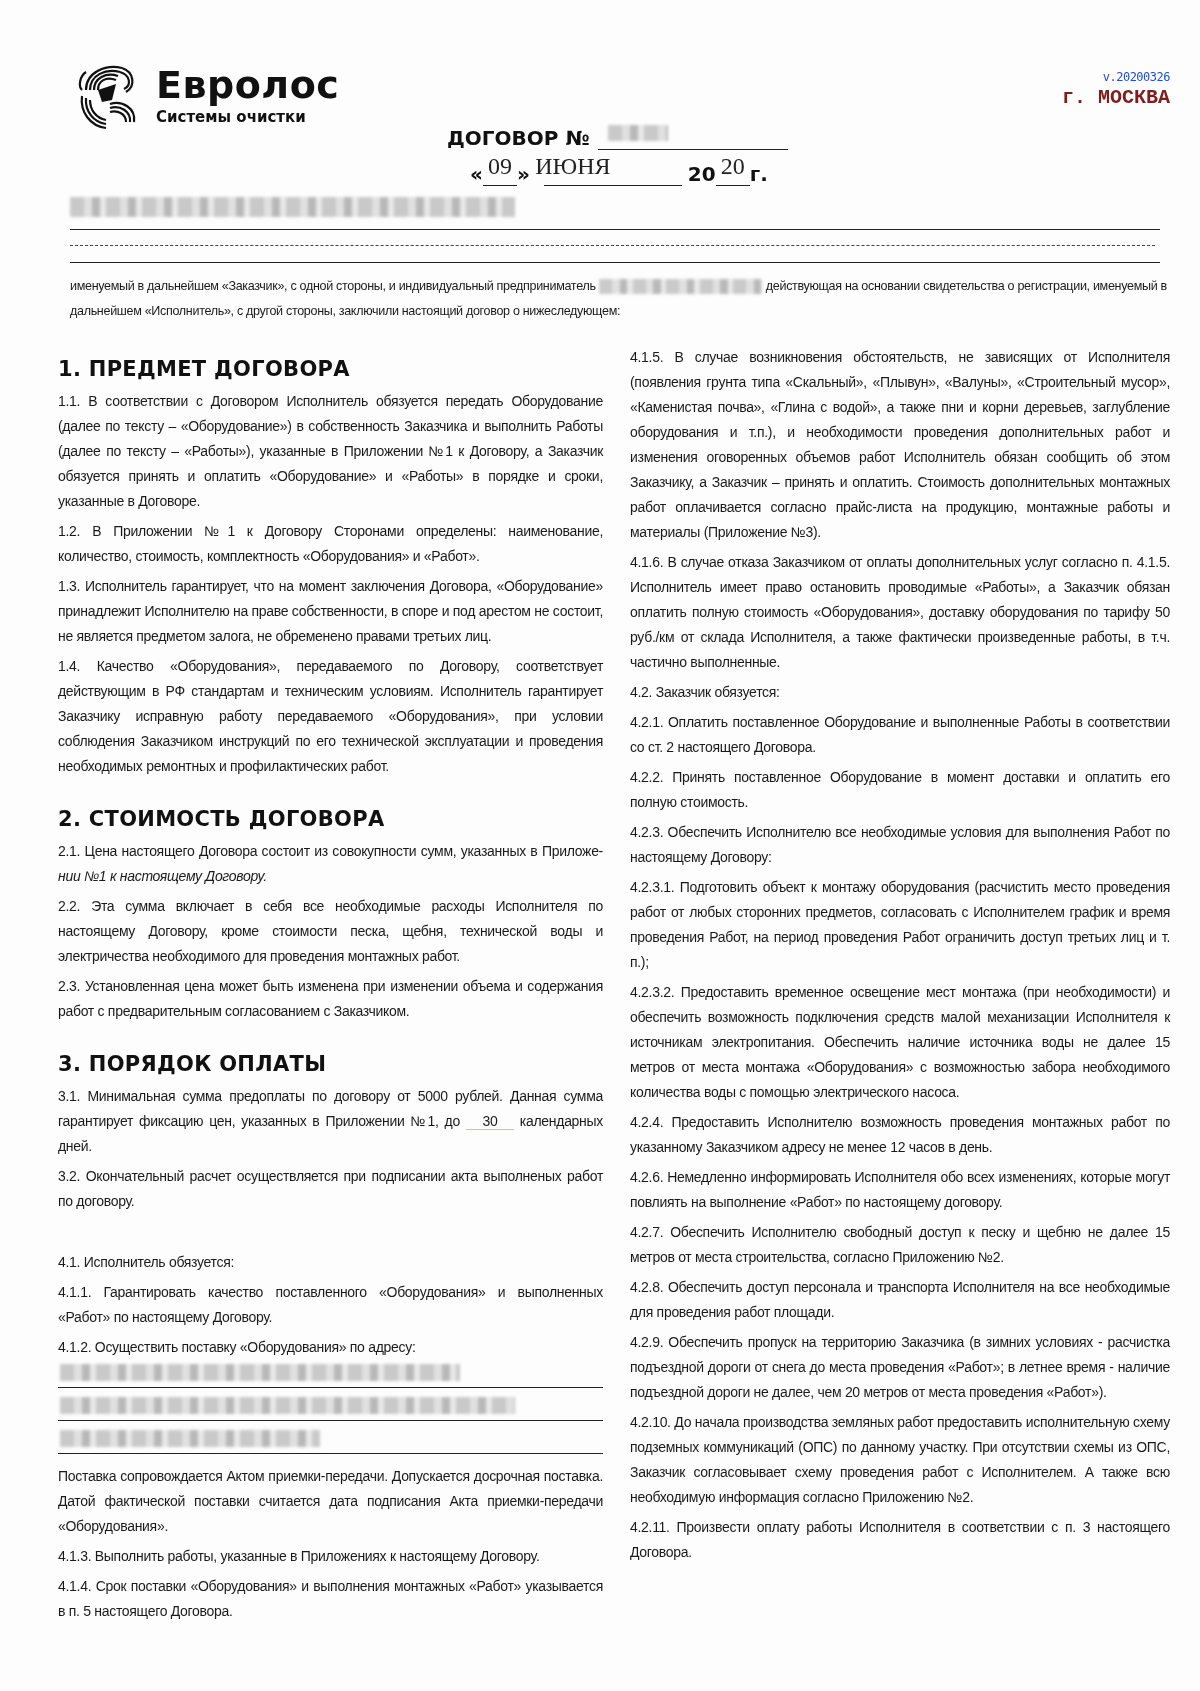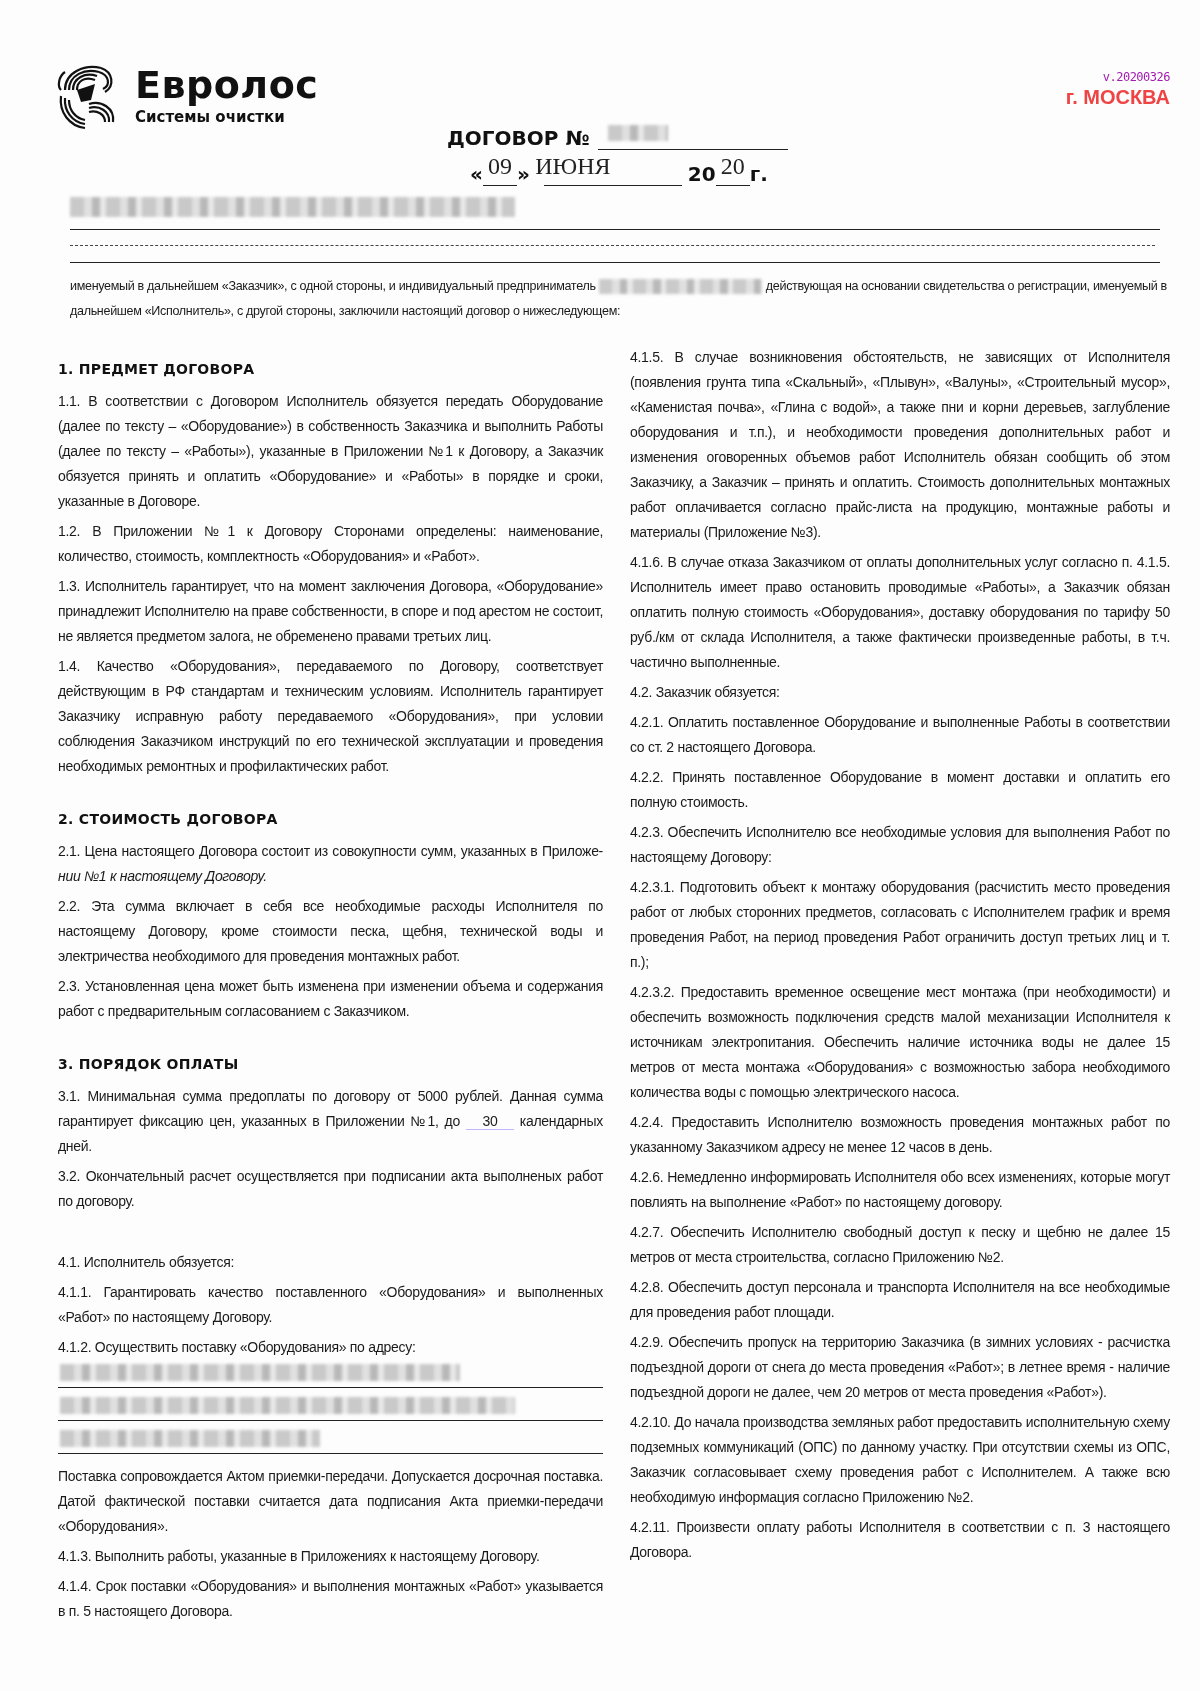--- a/index.html
+++ b/index.html
@@ -1,28 +1,28 @@
 <!DOCTYPE html>
 <html><head>
 <meta charset="utf-8">
 <style>
   html, body { margin:0; padding:0; background:#ffffff; }
   body { width:1200px; height:1691px; position:relative; overflow:hidden; color:#1a1a1a;
          font-family:"Liberation Sans", "DejaVu Sans", sans-serif; }
   .page { position:absolute; left:0; top:0; width:1200px; height:1691px; background:#fdfdfd; }
 
   
-  .logo { position:absolute; left:55px; top:60px; display:flex; align-items:center; }
+  .logo { position:absolute; left:76px; top:60px; display:flex; align-items:center; }
   .logo-mark { width:68px; height:72px; margin-right:12px; }
   .logo-text { display:flex; flex-direction:column; }
   .logo-name { font-family:"DejaVu Sans", sans-serif; font-weight:bold; font-size:38px; letter-spacing:0.5px; line-height:40px; color:#111; }
   .logo-sub { font-family:"DejaVu Sans", sans-serif; font-weight:bold; font-size:15px; line-height:20px; color:#111; margin-top:2px; }
 
-  .version { position:absolute; right:30px; top:70px; font-size:12px; color:#a21caf; font-family:"DejaVu Sans Mono", monospace; letter-spacing:-0.5px; }
-  .city { position:absolute; right:30px; top:86px; font-family:Liberation Sans, sans-serif; font-weight:bold; font-size:20px; color:#ef4444; }
+  .version { position:absolute; right:30px; top:70px; font-size:12px; color:#1d4ed8; font-family:"DejaVu Sans Mono", monospace; letter-spacing:-0.5px; }
+  .city { position:absolute; right:30px; top:86px; font-family:Liberation Mono, monospace; font-weight:bold; font-size:20px; color:#7f1d1d; }
 
   .contract-no { position:absolute; left:447px; top:126px; font-family:"DejaVu Sans", sans-serif; font-weight:bold; font-size:20px; color:#111; display:flex; align-items:flex-end; }
   .contract-no .blank { display:inline-block; width:190px; border-bottom:1.5px solid #222; margin-left:8px; height:22px; position:relative; }
   .blur { display:inline-block; background:repeating-linear-gradient(90deg,#bdbdbd 0 14px,#d9d9d9 14px 22px,#a8a8a8 22px 30px,#e3e3e3 30px 36px); filter:blur(1.5px); opacity:0.8; }
   .contract-no .blank .blur { position:absolute; left:10px; top:-2px; width:60px; height:16px; }
 
   .date-row { position:absolute; left:470px; top:152px; font-family:"DejaVu Sans", sans-serif; font-weight:bold; font-size:20px; color:#111; display:flex; align-items:flex-end; height:34px; }
   .date-row .fill { display:inline-block; border-bottom:1.5px solid #222; position:relative; height:24px; text-align:center; }
   .date-row .fill span { font-family:"Liberation Serif", serif; font-weight:normal; font-size:24px; position:relative; top:-8px; color:#222; }
   .f-day { width:34px; } .f-month { width:138px; margin-left:14px; margin-right:6px; } .f-year { width:34px; }
@@ -34,21 +34,21 @@
   .rule-dash { position:absolute; left:70px; width:1085px; border-top:1.5px dashed #444; }
 
   .intro { position:absolute; left:70px; top:273px; width:1100px; font-family:"Liberation Sans", sans-serif; font-size:13.5px; line-height:25px; letter-spacing:-0.35px; transform:scaleX(0.93); transform-origin:left top; width:1180px; }
   .intro .blur { width:175px; height:15px; vertical-align:middle; margin:0 4px; }
 
   
   .col { position:absolute; top:355px; font-family:"Liberation Sans", sans-serif; font-size:14px; line-height:25px; color:#1a1a1a; }
   .col-left { left:58px; width:545px; }
   .col-right { left:630px; width:540px; top:345px; }
   .col p { margin:0 0 5px 0; text-align:justify; letter-spacing:-0.3px; }
-  h2 { font-family:"DejaVu Sans", sans-serif; font-weight:bold; font-size:14px; letter-spacing:0.3px; margin:0 0 6px 0; color:#111; line-height:28px; }
+  h2 { font-family:"DejaVu Sans", sans-serif; font-weight:bold; font-size:21px; letter-spacing:0.3px; margin:0 0 6px 0; color:#111; line-height:28px; }
   .sec { margin-bottom:26px; }
   .inline-fill { display:inline-block; width:48px; border-bottom:1px solid #c4b5fd; text-align:center; line-height:16px; }
   .addr-line { border-bottom:1.5px solid #222; height:27px; position:relative; margin:0 0 5px 0; }
   .addr-line .blur { position:absolute; left:2px; top:4px; height:17px; }
   .italic { font-style:italic; }
 </style>
 </head>
 <body>
 
 <div class="page">

